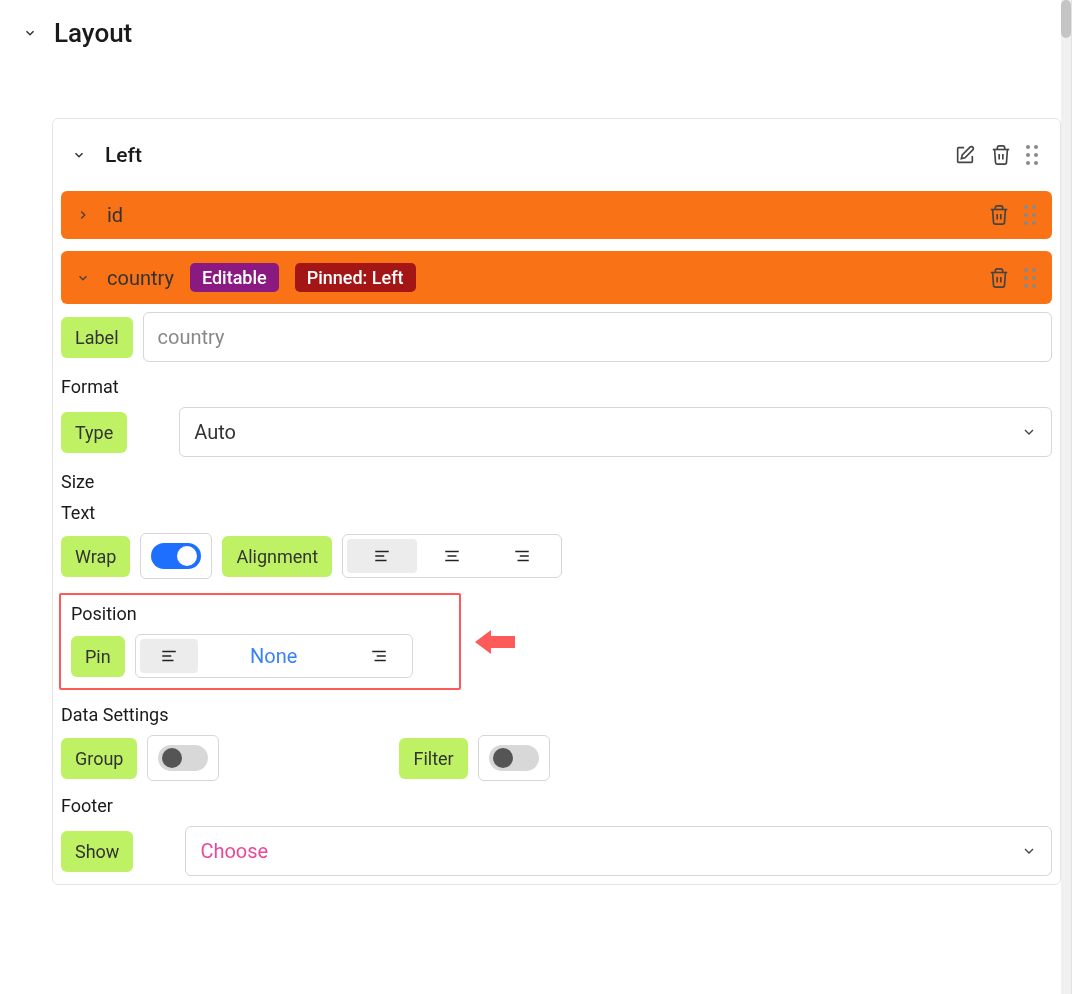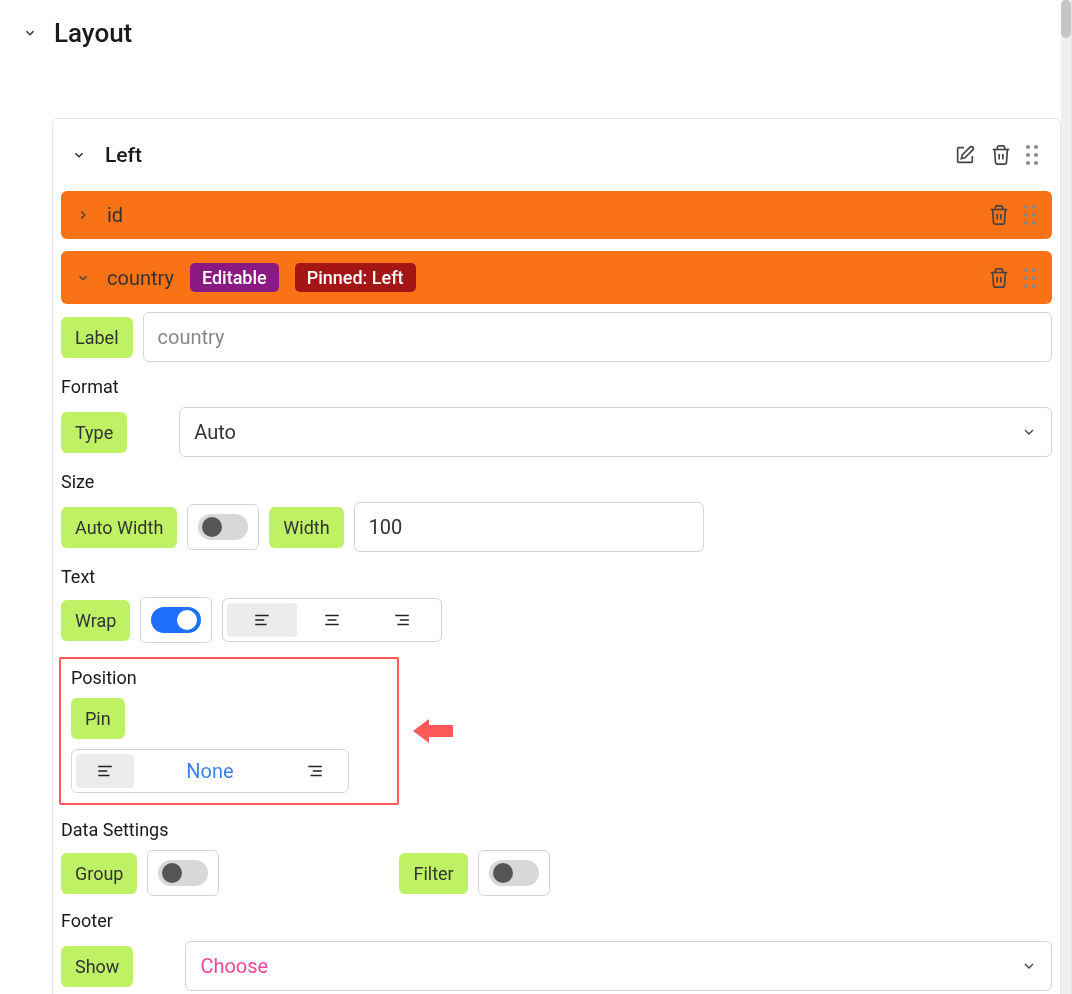--- a/index.html
+++ b/index.html
@@ -128,21 +128,21 @@
 
   .seggroup-pin { width: 278px; justify-content: space-between; }
   .seggroup-pin .segbtn { padding: 8px 18px; }
   .seg-none { color:#3b82f6; flex:1; text-align:center; display:flex;align-items:center;justify-content:center; font-size:20px; }
 
   
   .highlight-box {
     border: 2px solid #ff5a5a; border-radius: 2px;
     padding: 8px 10px 10px 10px;
     margin-left: -2px; margin-right: 0;
-    width: 340px;
+    width: 402px;
   }
   .arrow-annotation {
     position: absolute;
     width: 40px; height: 28px;
   }
   .arrow-annotation svg { width: 100%; height: 100%; }
 
   .data-settings-row {
     display: flex; align-items: center; gap: 10px;
     justify-content: flex-start;
@@ -286,39 +286,32 @@
             <span>Auto</span>
             <span>
               <svg width="16" height="16" viewBox="0 0 24 24" fill="none" stroke="#444" stroke-width="2">
                   <polyline points="6 9 12 15 18 9"></polyline>
                 </svg>
             </span>
           </div>
         </div>
 
         <div class="section-title">Size</div>
-        <div class="row">
-          <div class="lbl">Auto Width</div>
-          <div class="toggle-wrap">
-            <div class="toggle"></div>
-          </div>
-          <div class="lbl">Width</div>
-          <input class="num-input" value="100" style="">
-        </div>
 
         <div class="section-title">Text</div>
         <div class="row">
           <div class="lbl">Wrap</div>
           <div class="toggle-wrap">
             <div class="toggle on check">
               <svg style="position:absolute;left:29px;top:6px" width="14" height="14" viewBox="0 0 24 24" fill="none" stroke="#1f6fff" stroke-width="3">
                   <polyline points="5 12 10 17 19 8"></polyline>
                 </svg>
             </div>
           </div>
+          <div class="lbl">Alignment</div>
           <div class="seggroup">
             <div class="segbtn active">
               <svg width="22" height="18" viewBox="0 0 24 24" fill="none" stroke="#222" stroke-width="2">
                   <line x1="3" y1="6" x2="21" y2="6"></line>
                   <line x1="3" y1="12" x2="15" y2="12"></line>
                   <line x1="3" y1="18" x2="18" y2="18"></line>
                 </svg>
             </div>
             <div class="segbtn">
               <svg width="22" height="18" viewBox="0 0 24 24" fill="none" stroke="#222" stroke-width="2">

